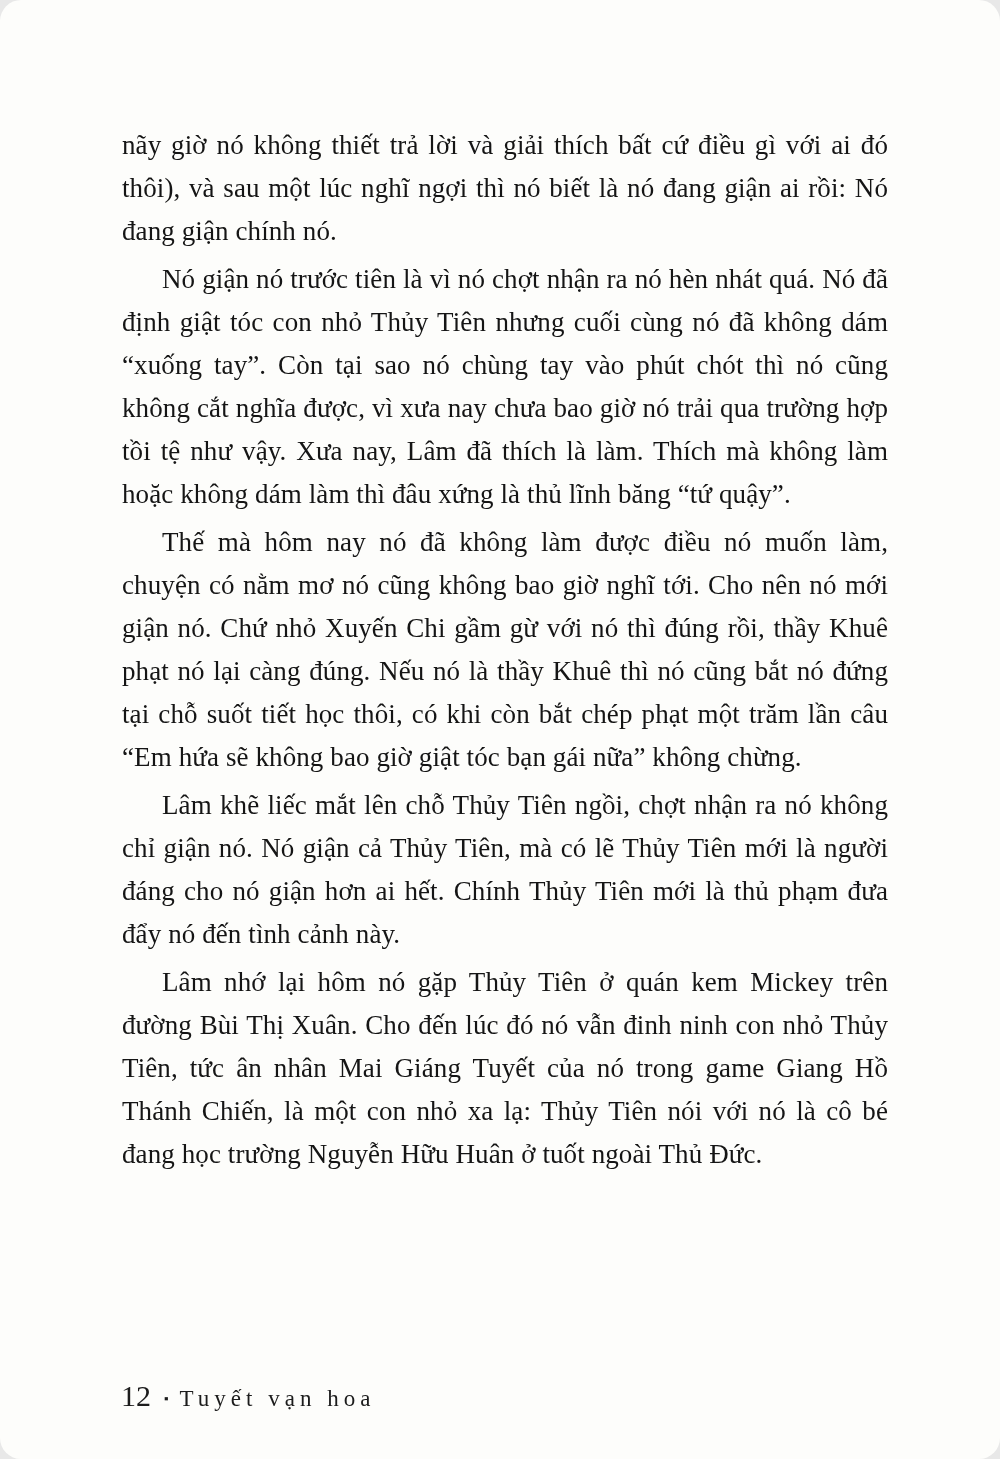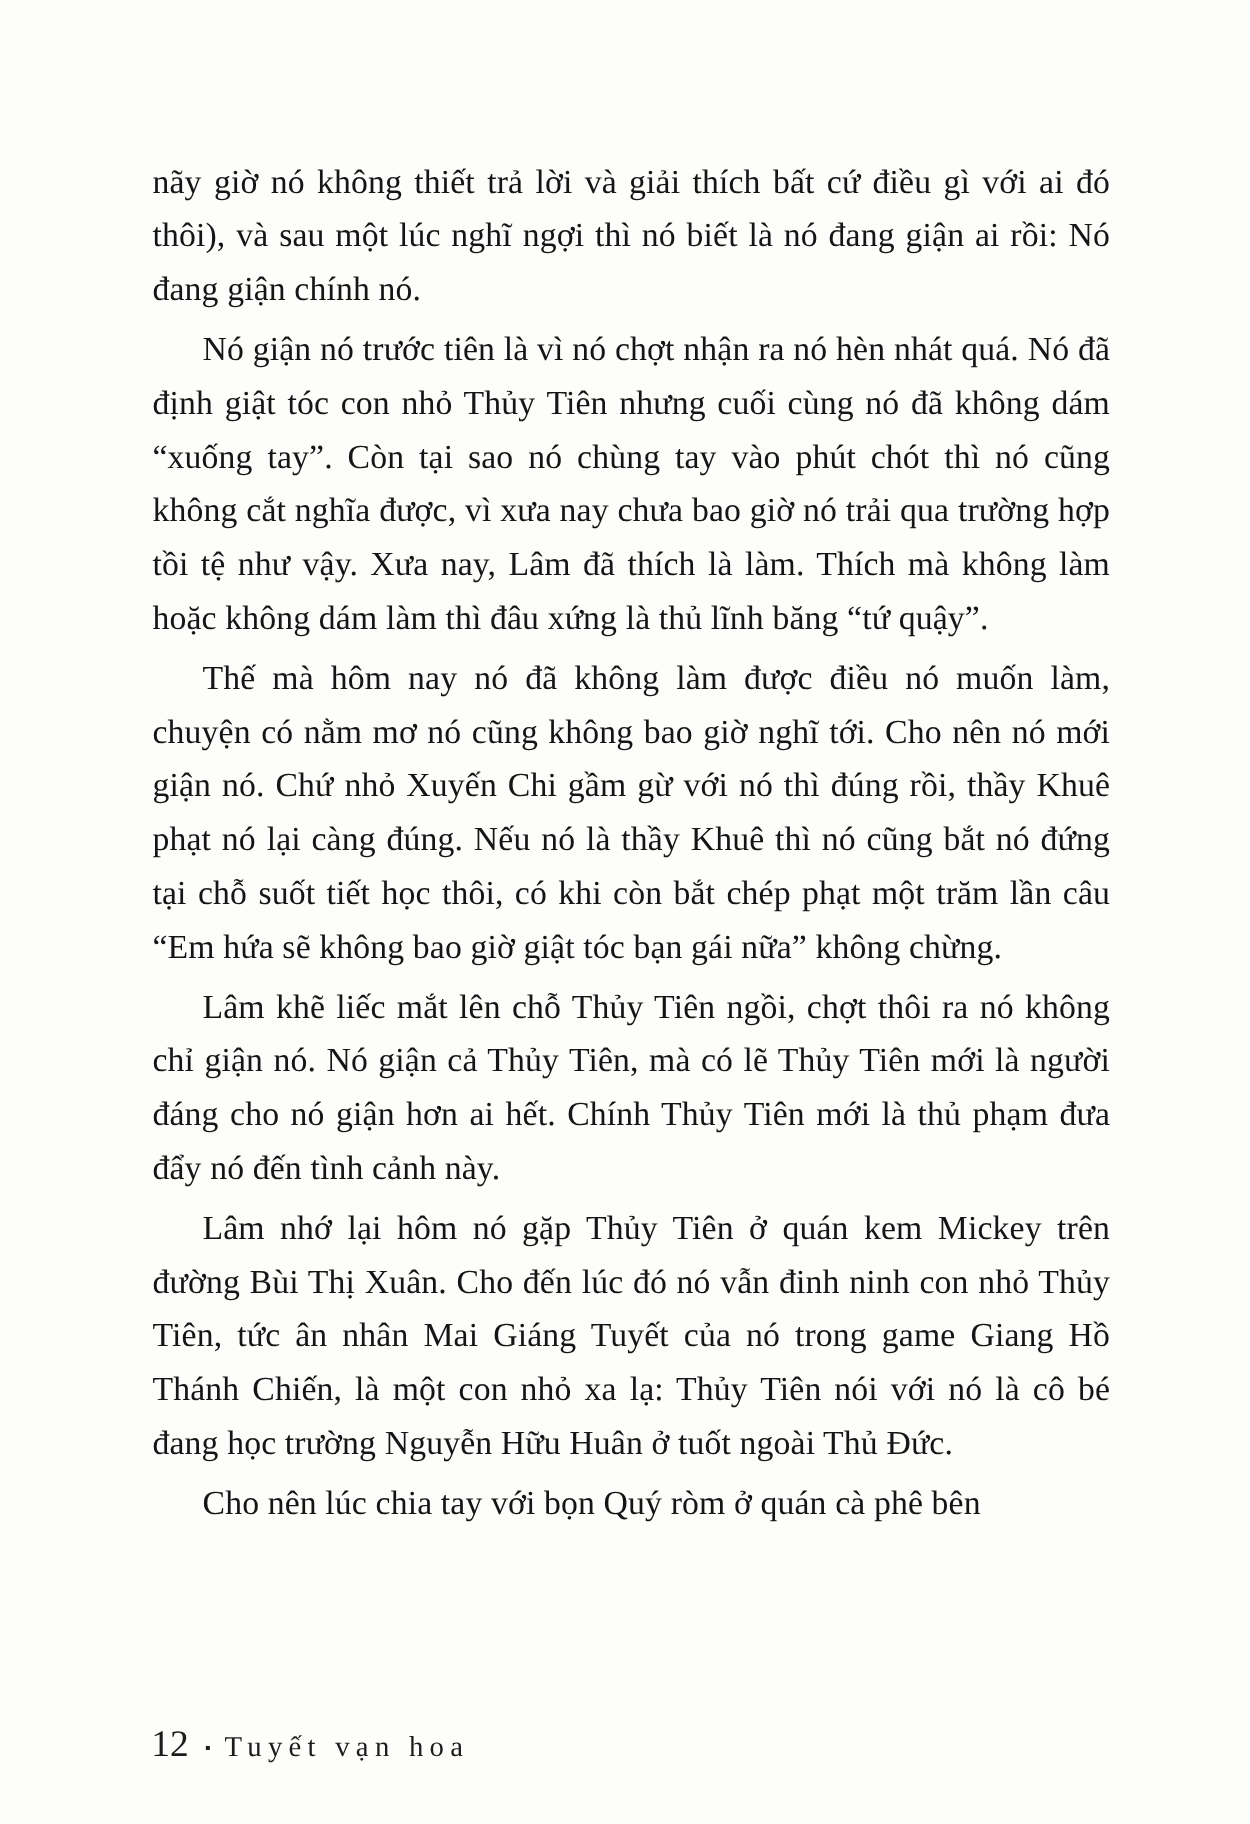--- a/index.html
+++ b/index.html
@@ -9,20 +9,21 @@
   }
   .page {
     position: relative;
     width: 1000px;
     height: 1459px;
     margin: 0 auto;
     background: #fdfdfb;
     overflow: hidden;
     font-family: "Liberation Serif", serif;
     color: #151515;
+    border-radius: 21px;
   }
   .text-block {
     position: absolute;
     left: 122px;
     top: 124px;
     width: 766px;
     font-size: 27px;
     line-height: 43px;
     text-align: justify;
     letter-spacing: 0.1px;
@@ -64,23 +65,22 @@
 </style>
 </head>
 <body>
 
 <div class="page">
 
   <div class="text-block">
     <p>nãy giờ nó không thiết trả lời và giải thích bất cứ điều gì với ai đó thôi), và sau một lúc nghĩ ngợi thì nó biết là nó đang giận ai rồi: Nó đang giận chính nó.</p>
     <p class="indent">Nó giận nó trước tiên là vì nó chợt nhận ra nó hèn nhát quá. Nó đã định giật tóc con nhỏ Thủy Tiên nhưng cuối cùng nó đã không dám “xuống tay”. Còn tại sao nó chùng tay vào phút chót thì nó cũng không cắt nghĩa được, vì xưa nay chưa bao giờ nó trải qua trường hợp tồi tệ như vậy. Xưa nay, Lâm đã thích là làm. Thích mà không làm hoặc không dám làm thì đâu xứng là thủ lĩnh băng “tứ quậy”.</p>
     <p class="indent">Thế mà hôm nay nó đã không làm được điều nó muốn làm, chuyện có nằm mơ nó cũng không bao giờ nghĩ tới. Cho nên nó mới giận nó. Chứ nhỏ Xuyến Chi gầm gừ với nó thì đúng rồi, thầy Khuê phạt nó lại càng đúng. Nếu nó là thầy Khuê thì nó cũng bắt nó đứng tại chỗ suốt tiết học thôi, có khi còn bắt chép phạt một trăm lần câu “Em hứa sẽ không bao giờ giật tóc bạn gái nữa” không chừng.</p>
-    <p class="indent">Lâm khẽ liếc mắt lên chỗ Thủy Tiên ngồi, chợt thôi ra nó không chỉ giận nó. Nó giận cả Thủy Tiên, mà có lẽ Thủy Tiên mới là người đáng cho nó giận hơn ai hết. Chính Thủy Tiên mới là thủ phạm đưa đẩy nó đến tình cảnh này.</p>
+    <p class="indent">Lâm khẽ liếc mắt lên chỗ Thủy Tiên ngồi, chợt nhận ra nó không chỉ giận nó. Nó giận cả Thủy Tiên, mà có lẽ Thủy Tiên mới là người đáng cho nó giận hơn ai hết. Chính Thủy Tiên mới là thủ phạm đưa đẩy nó đến tình cảnh này.</p>
     <p class="indent">Lâm nhớ lại hôm nó gặp Thủy Tiên ở quán kem Mickey trên đường Bùi Thị Xuân. Cho đến lúc đó nó vẫn đinh ninh con nhỏ Thủy Tiên, tức ân nhân Mai Giáng Tuyết của nó trong game Giang Hồ Thánh Chiến, là một con nhỏ xa lạ: Thủy Tiên nói với nó là cô bé đang học trường Nguyễn Hữu Huân ở tuốt ngoài Thủ Đức.</p>
-    <p class="indent">Cho nên lúc chia tay với bọn Quý ròm ở quán cà phê bên</p>
   </div>
 
   <div class="footer">
     <span class="page-number">12</span>
     <span class="separator">▪</span>
     <span class="book-title">Tuyết vạn hoa</span>
   </div>
 
 </div>
 

